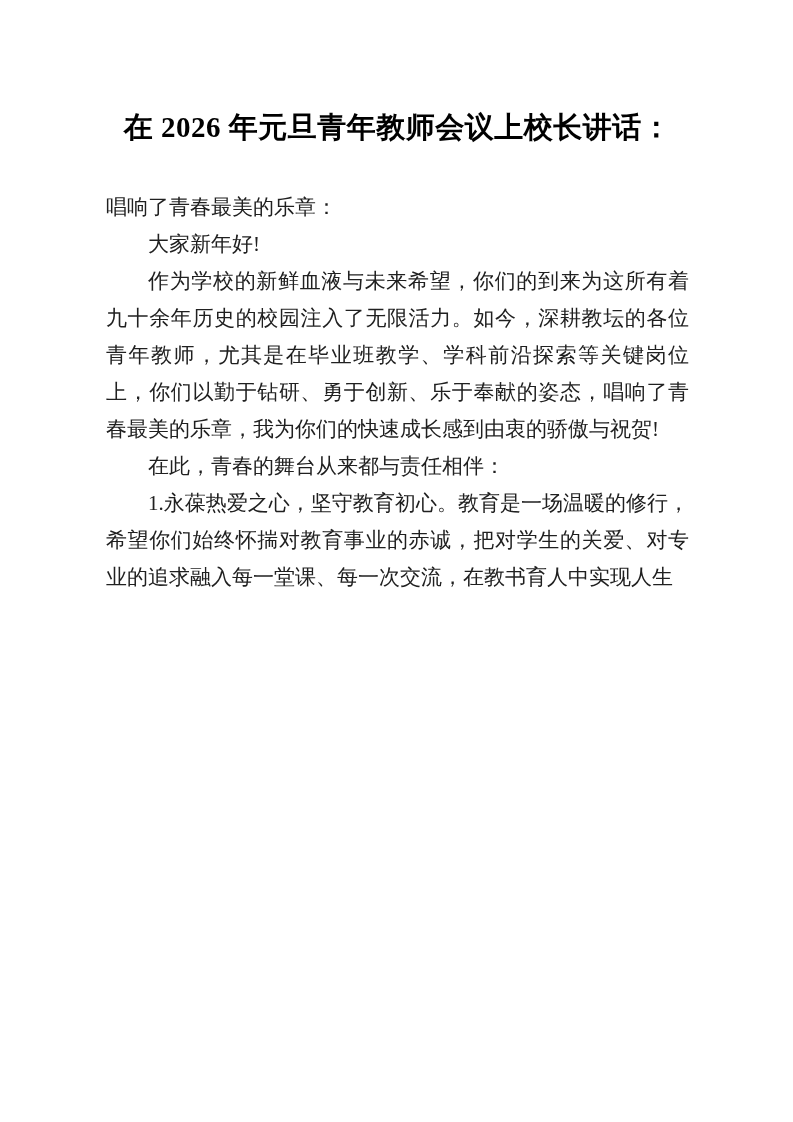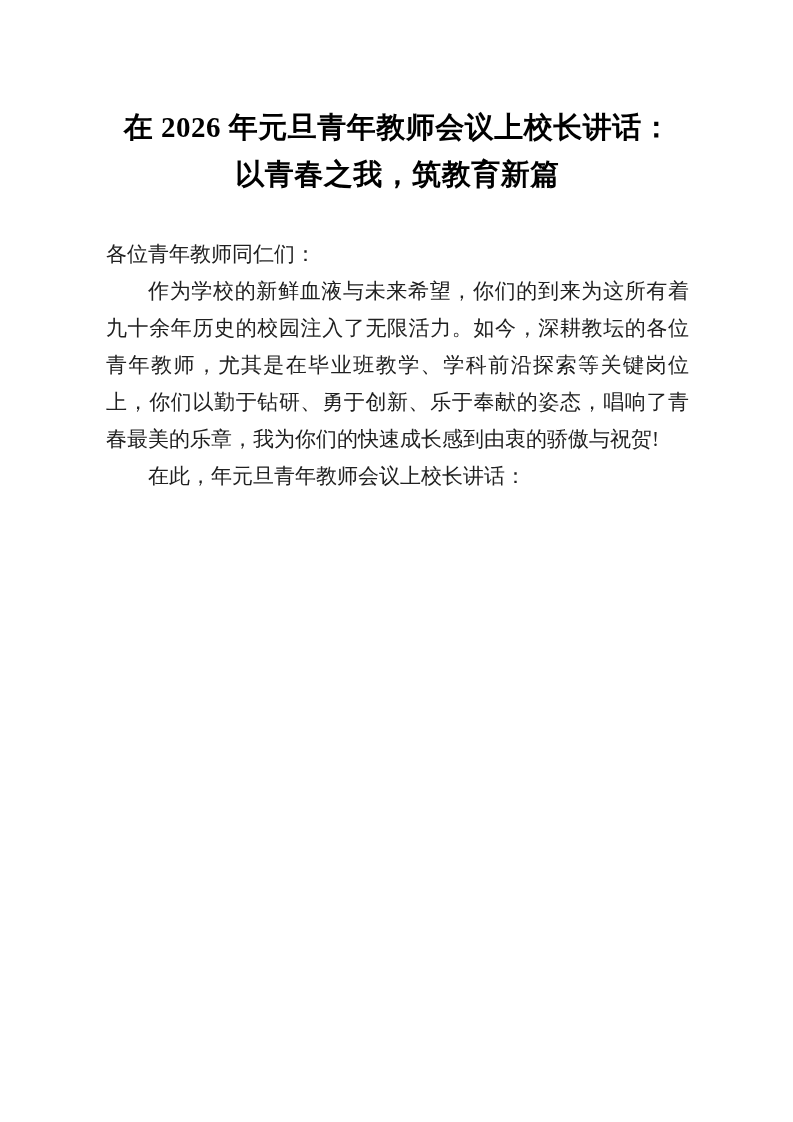--- a/index.html
+++ b/index.html
@@ -59,24 +59,25 @@
     letter-spacing: 1px;
   }
 </style>
 </head>
 <body>
 
 <div class="page">
 
   <h1 class="doc-title">
     <span class="title-line">在 2026 年元旦青年教师会议上校长讲话：</span>
-    <span class="title-line">以青春之我，筑教育新篇</span>
   </h1>
 
   <div class="doc-body">
-    <p class="para no-indent">各位青年教师同仁们：</p>
+    <p class="para no-indent">唱响了青春最美的乐章：</p>
+    <p class="para">大家新年好!</p>
     <p class="para">作为学校的新鲜血液与未来希望，你们的到来为这所有着九十余年历史的校园注入了无限活力。如今，深耕教坛的各位青年教师，尤其是在毕业班教学、学科前沿探索等关键岗位上，你们以勤于钻研、勇于创新、乐于奉献的姿态，唱响了青春最美的乐章，我为你们的快速成长感到由衷的骄傲与祝贺!</p>
-    <p class="para">在此，年元旦青年教师会议上校长讲话：</p>
+    <p class="para">在此，青春的舞台从来都与责任相伴：</p>
+    <p class="para">1.永葆热爱之心，坚守教育初心。教育是一场温暖的修行，希望你们始终怀揣对教育事业的赤诚，把对学生的关爱、对专业的追求融入每一堂课、每一次交流，在教书育人中实现人生</p>
   </div>
 
   <div class="page-footer">— 1 —</div>
 
 </div>
 
 </body></html>

